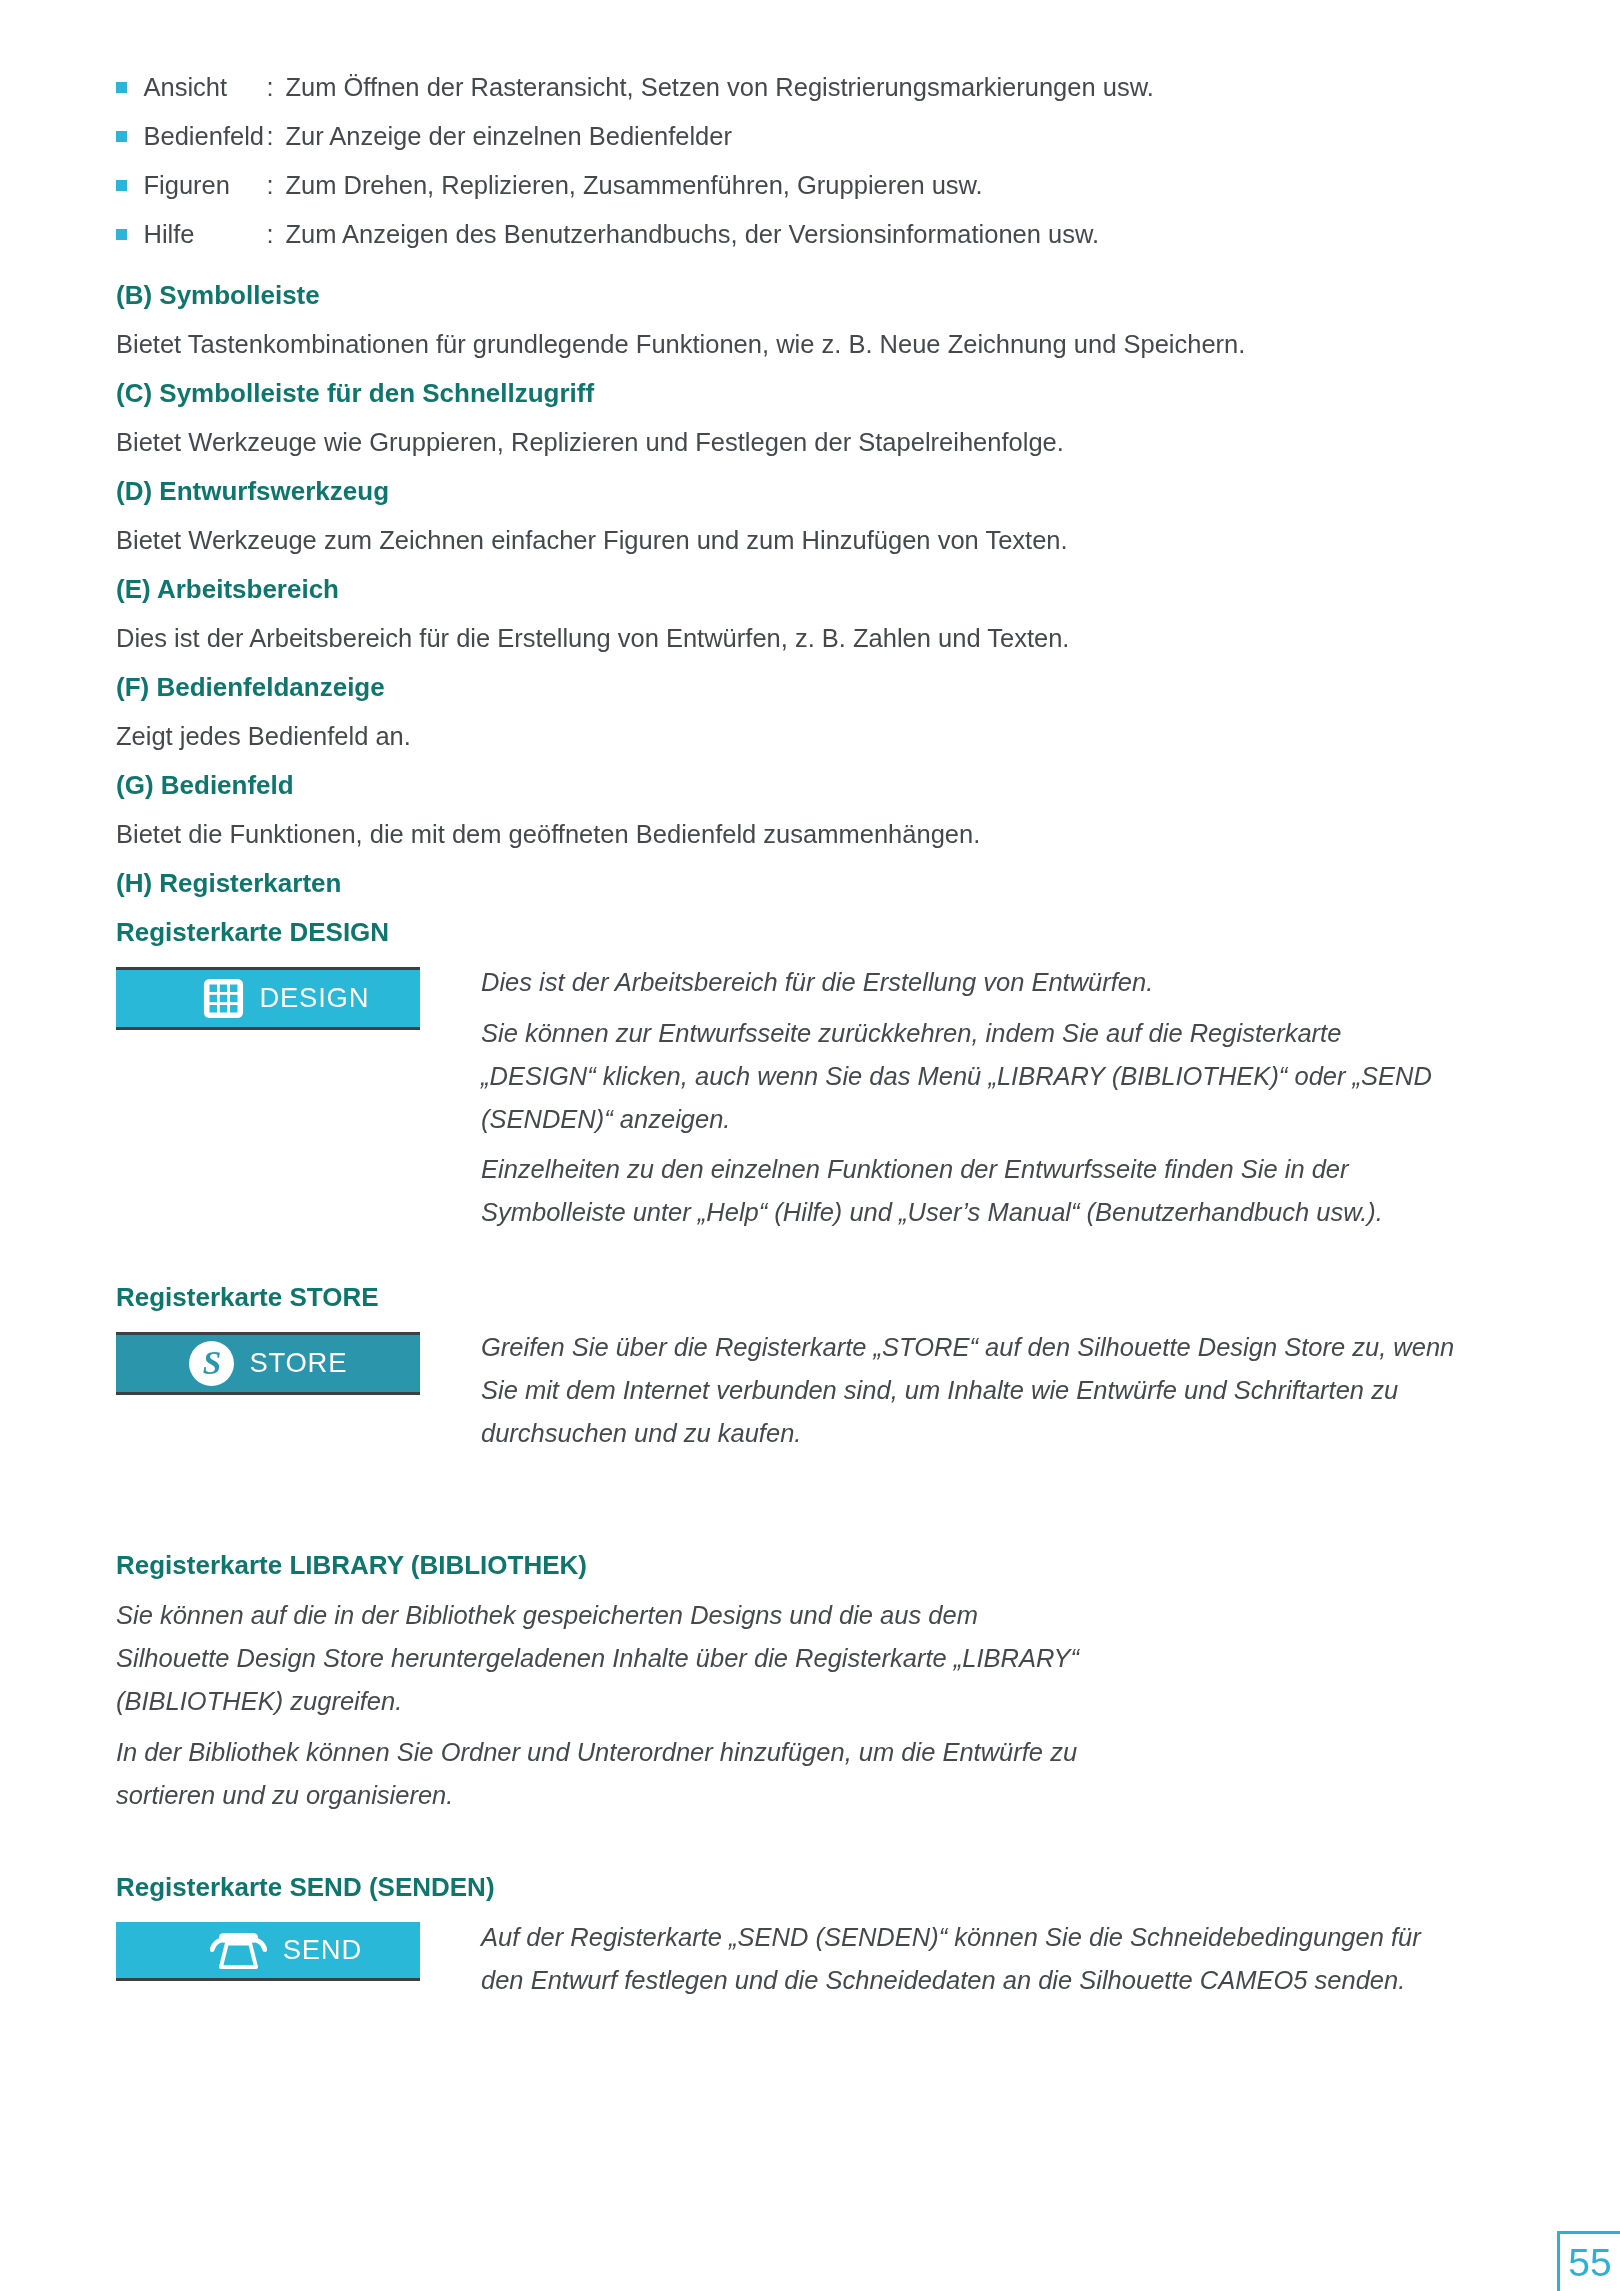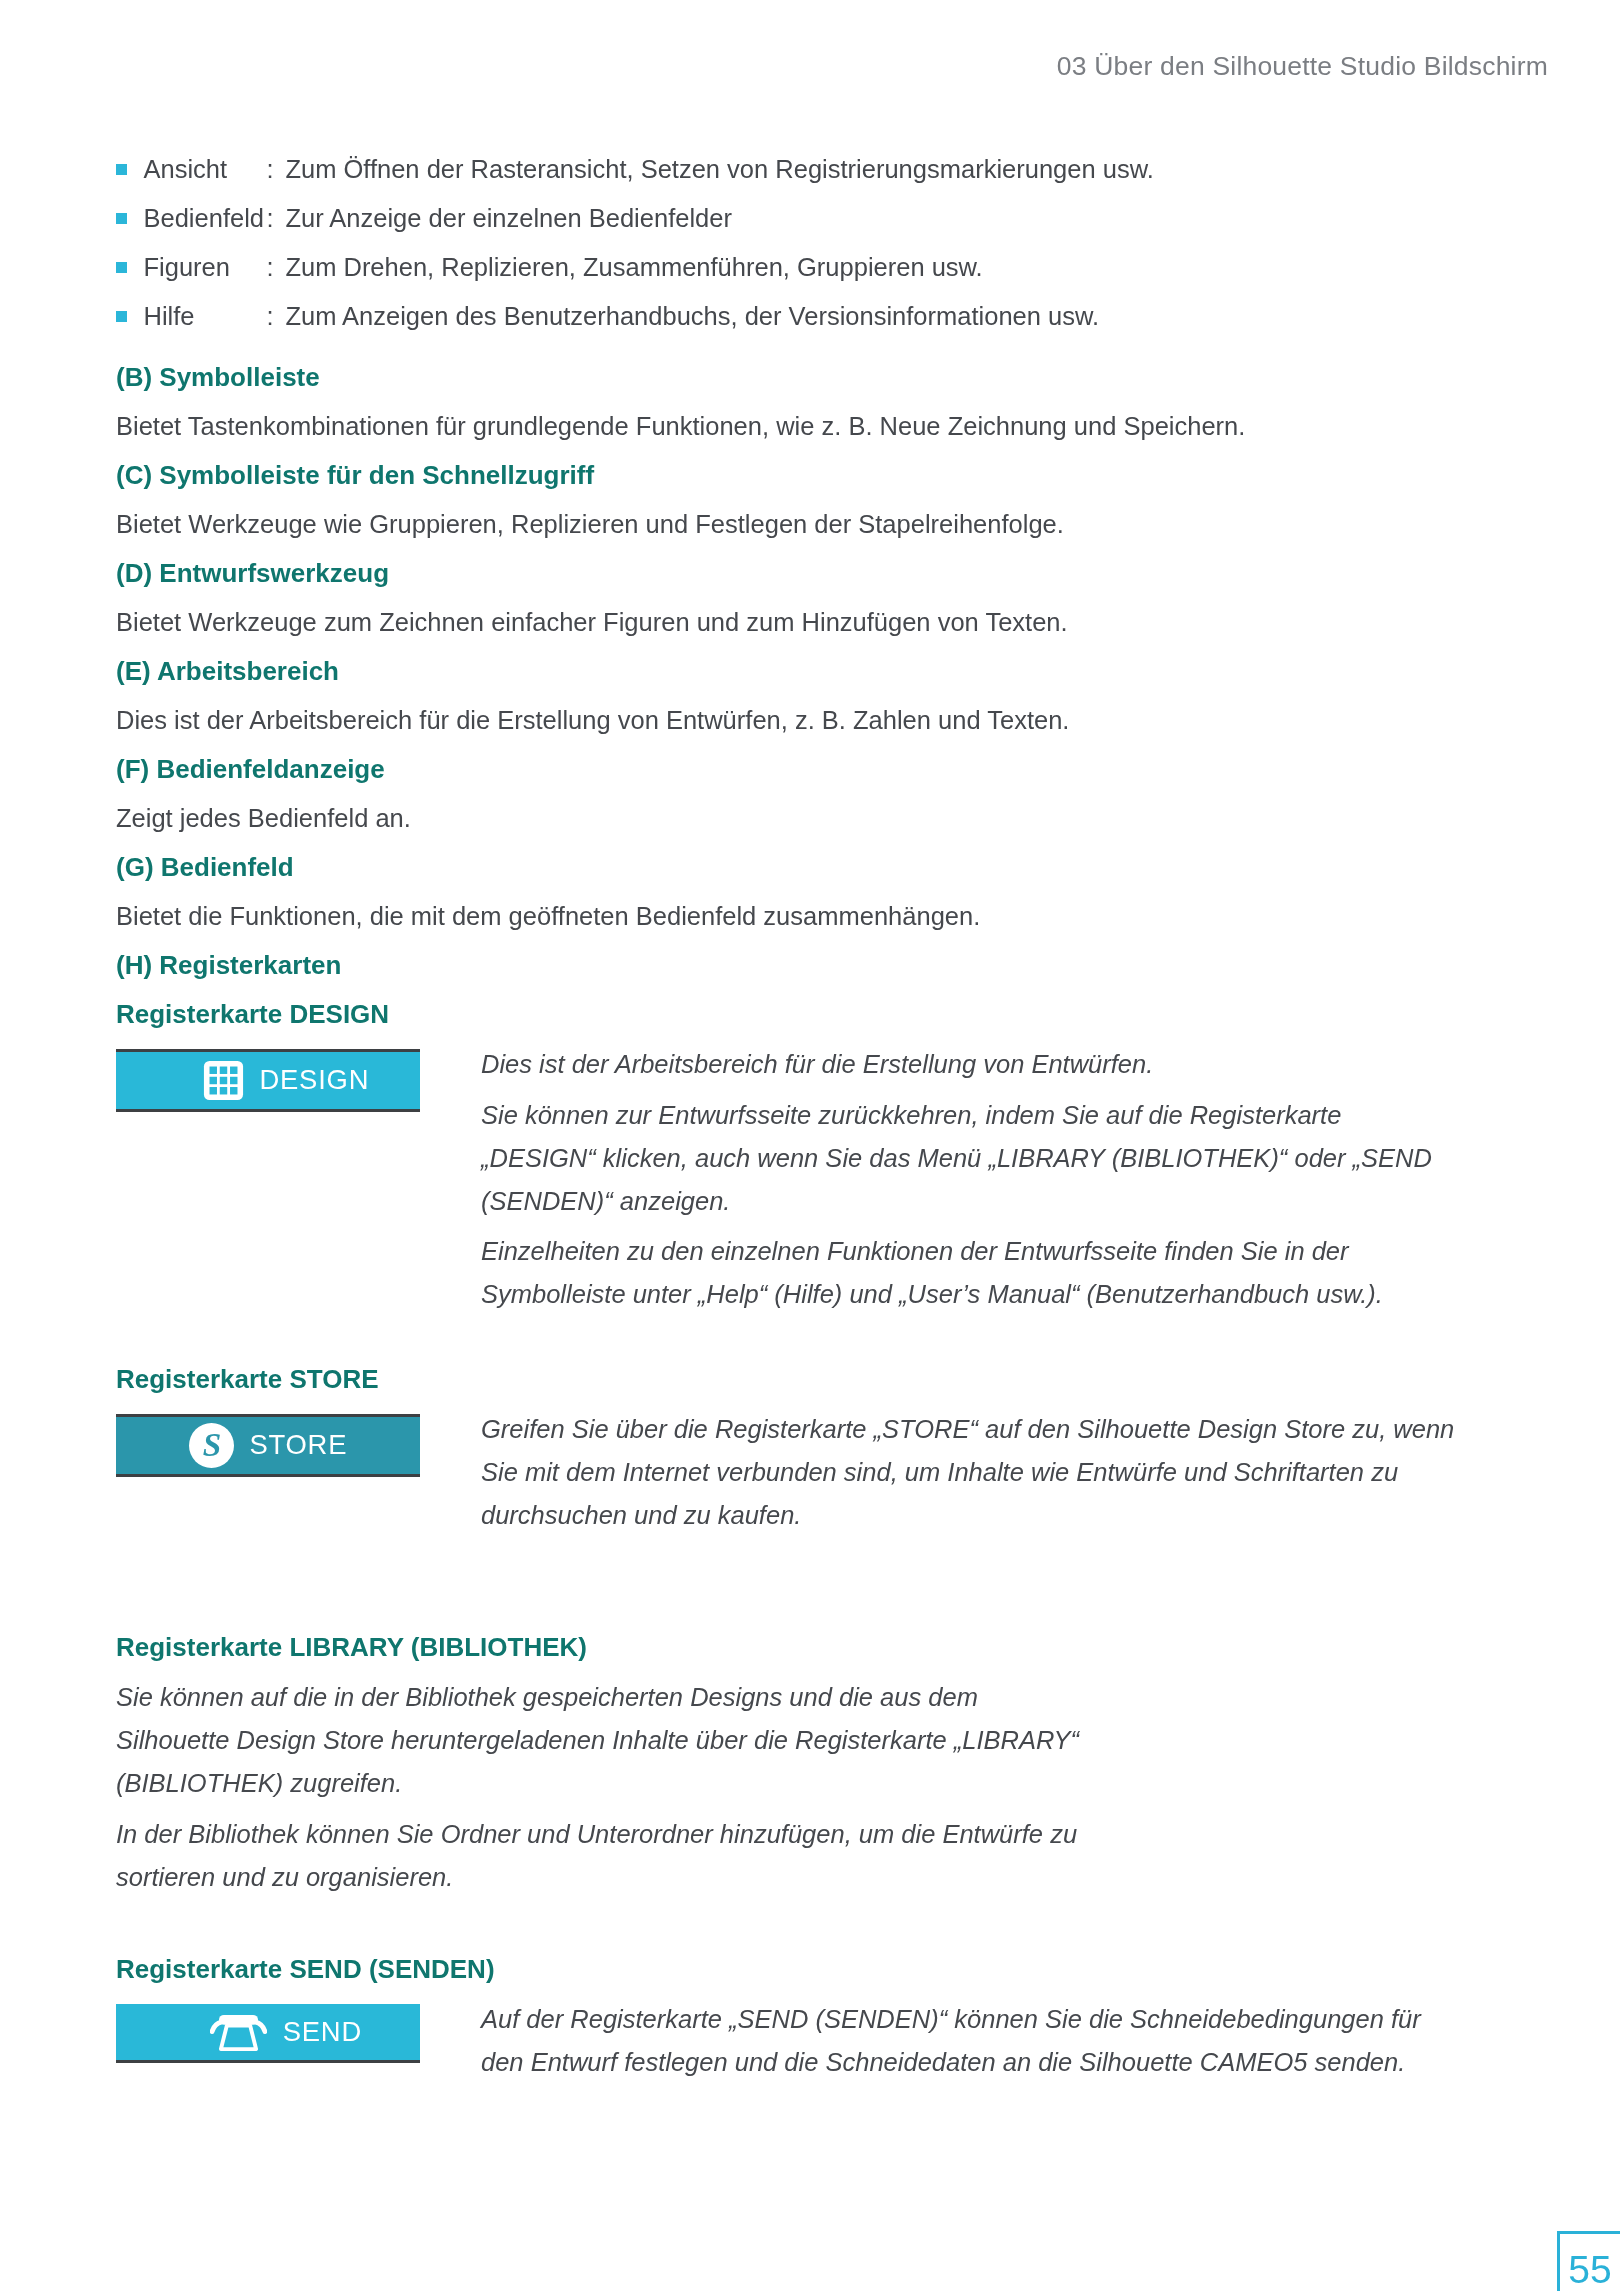--- a/index.html
+++ b/index.html
@@ -61,33 +61,30 @@
   .sect-store   { margin-top:31px; }
   .sect-library { margin-top:78px; }
   .sect-send    { margin-top:39px; }
 
   
   .page-number-box {
     position:absolute; right:0; bottom:0;
     width:63px; height:61px;
     border-top:3.9px solid #2ab1d8;
     border-left:3.9px solid #2ab1d8;
-    display:flex; align-items:flex-end; justify-content:center;
+    display:flex; align-items:center; justify-content:center;
     color:#2ab1d8; font-size:39px; font-weight:400;
   }
 </style>
 </head>
 <body>
 
 <div class="page">
   <div class="content">
 
-    <div class="page-header">
-      <span>03 Über den Silhouette Studio Bildschirm</span>
-    </div>
 
     <ul class="bullets">
       <li class="bullet-row">
         <span class="sq"></span>
         <span class="term">Ansicht</span>
         <span class="colon">:</span>
         <span class="desc">Zum Öffnen der Rasteransicht, Setzen von Registrierungsmarkierungen usw.</span>
       </li>
       <li class="bullet-row">
         <span class="sq"></span>

